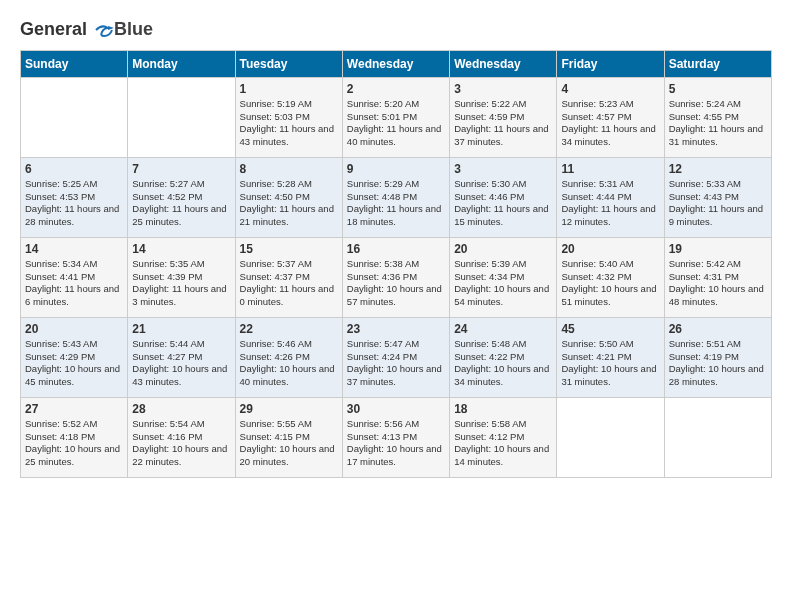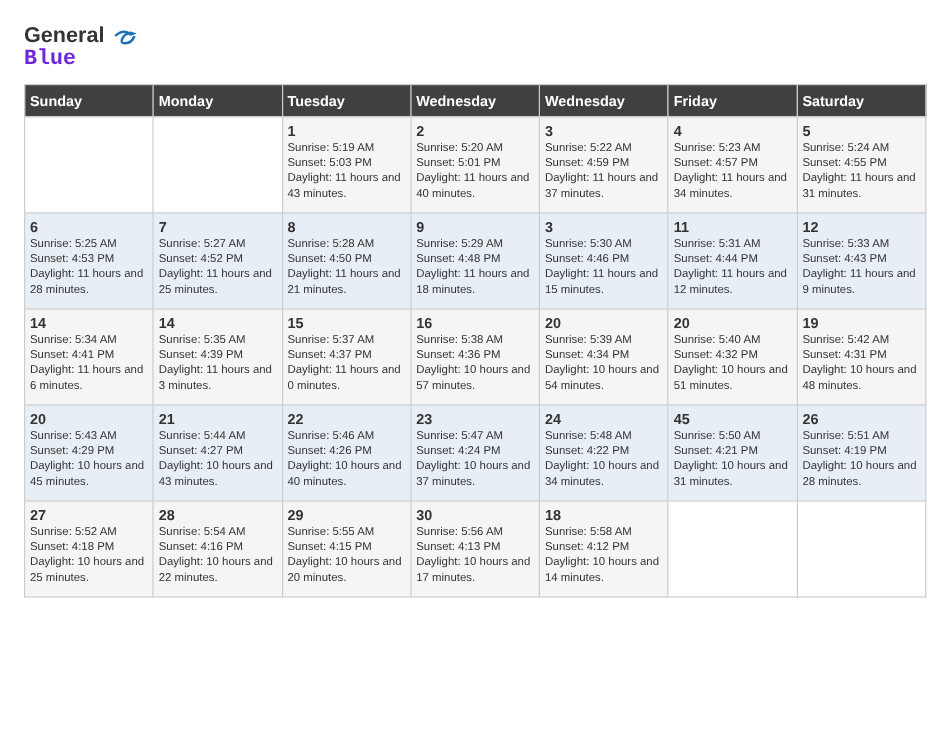--- a/index.html
+++ b/index.html
@@ -32,21 +32,21 @@
     .location-title {
       font-size: 16px;
       color: #555;
     }
     table {
       width: 100%;
       border-collapse: collapse;
       table-layout: fixed;
     }
     thead tr th {
-      background-color: #404040;
+      background-color: #0369a1;
       color: #fff;
       font-size: 12px;
       font-weight: bold;
       padding: 6px 4px;
       text-align: left;
       border: 1px solid #ccc;
     }
     tbody tr td {
       border: 1px solid #ccc;
       vertical-align: top;
@@ -75,28 +75,28 @@
     }
     .empty-cell {
       background: #fff !important;
     }
   </style>
 </head>
 <body>
 
 <div class="header-area">
   <div class="logo">
-    <div style="display:flex;flex-direction:column;align-items:flex-start;line-height:1.1;">
+    <div style="display:flex;flex-direction:row;align-items:flex-start;line-height:1.1;">
       <span style="font-size:18px;font-weight:bold;color:#333;">General
         <svg width="20" height="16" viewBox="0 0 20 16" style="vertical-align:middle;margin-left:2px;">
           <path d="M2,8 Q8,2 14,6 Q10,6 8,10 Q6,14 10,14 Q16,14 18,8" stroke="#1a6fb5" stroke-width="2" fill="none"></path>
           <polygon points="14,4 20,6 14,8" fill="#1a6fb5"></polygon>
         </svg>
       </span>
-      <span style="font-size:18px;font-weight:bold;color:#6d28d9;font-family:Liberation Mono, monospace;">Blue</span>
+      <span style="font-size:18px;font-weight:bold;color:#404040;">Blue</span>
     </div>
   </div>
   <div class="title-area">
     <div class="month-title"></div>
     <div class="location-title"></div>
   </div>
 </div>
 
 <table>
   <thead>

